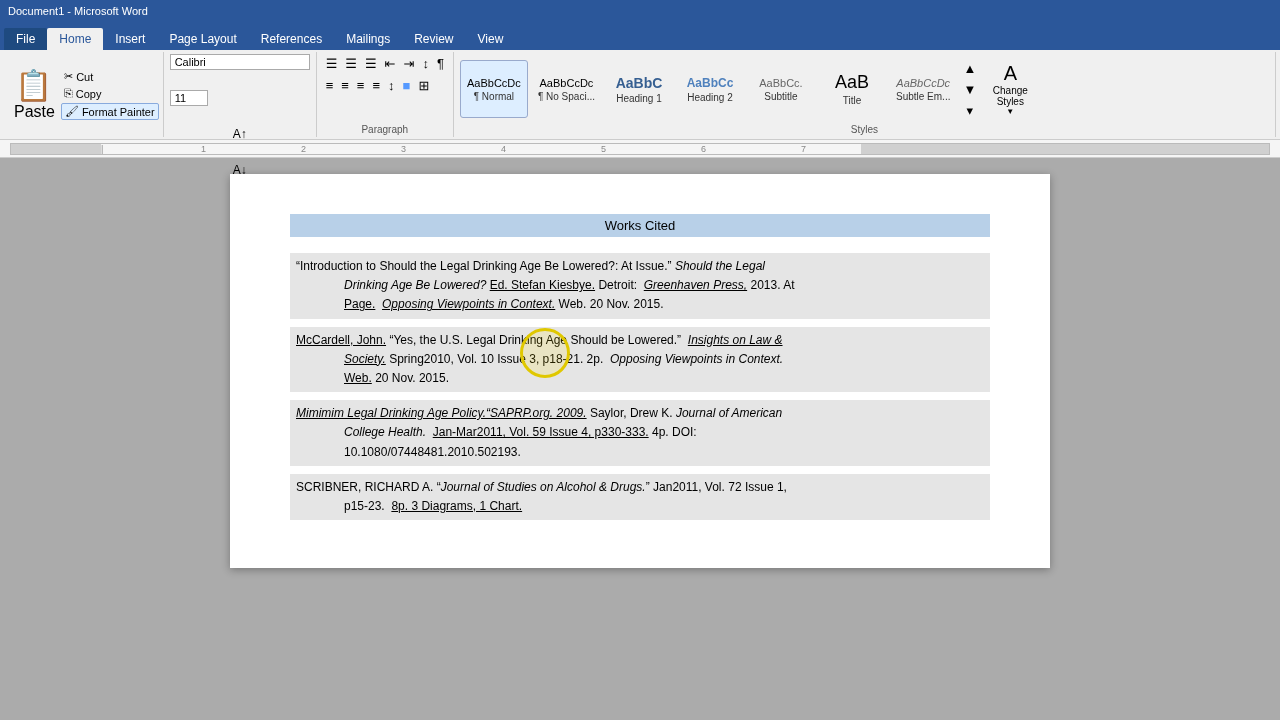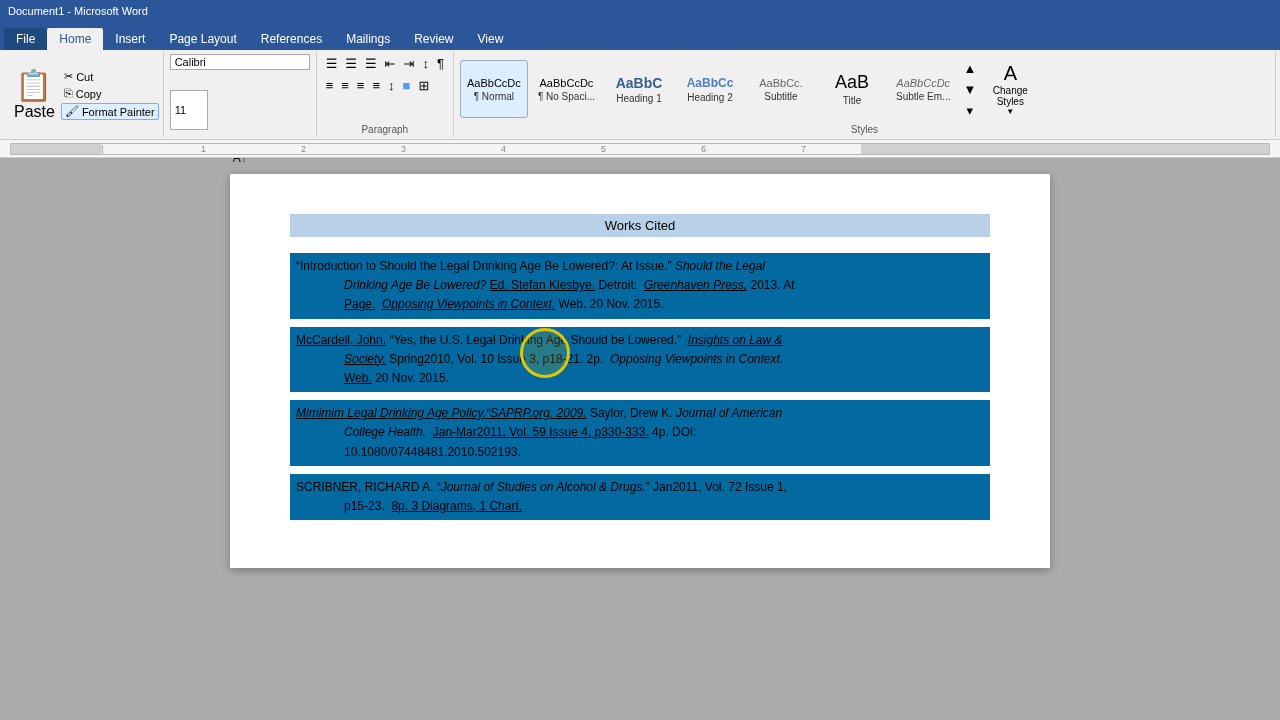--- a/index.html
+++ b/index.html
@@ -99,21 +99,21 @@
       border: 1px solid #aaa;
       background: white;
       padding: 1px 4px;
       font-size: 11px;
       width: 140px;
       cursor: pointer;
     }
     .font-size-box {
       border: 1px solid #aaa;
       background: white;
-      padding: 13px 4px;
+      padding: 1px 4px;
       font-size: 11px;
       width: 38px;
       cursor: pointer;
     }
     .font-btn {
       border: none;
       background: transparent;
       cursor: pointer;
       font-size: 12px;
       padding: 1px 3px;
@@ -250,21 +250,21 @@
     .works-cited-title {
       text-align: center;
       font-size: 13px;
       font-weight: normal;
       margin-bottom: 16px;
       background: #b8d0e8;
       padding: 4px;
     }
 
     .citation-block {
-      background: #0369a1;
+      background: #e5e5e5;
       margin-bottom: 8px;
       padding: 4px 6px;
       font-size: 12px;
       line-height: 1.6;
     }
 
     .citation-line {
       text-indent: 0;
     }
     .citation-indent {

